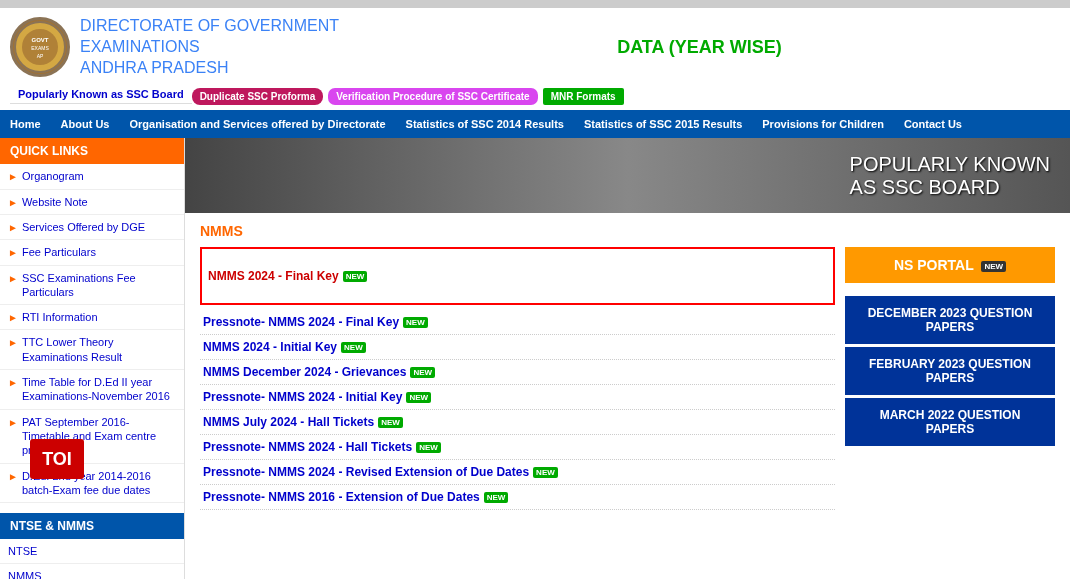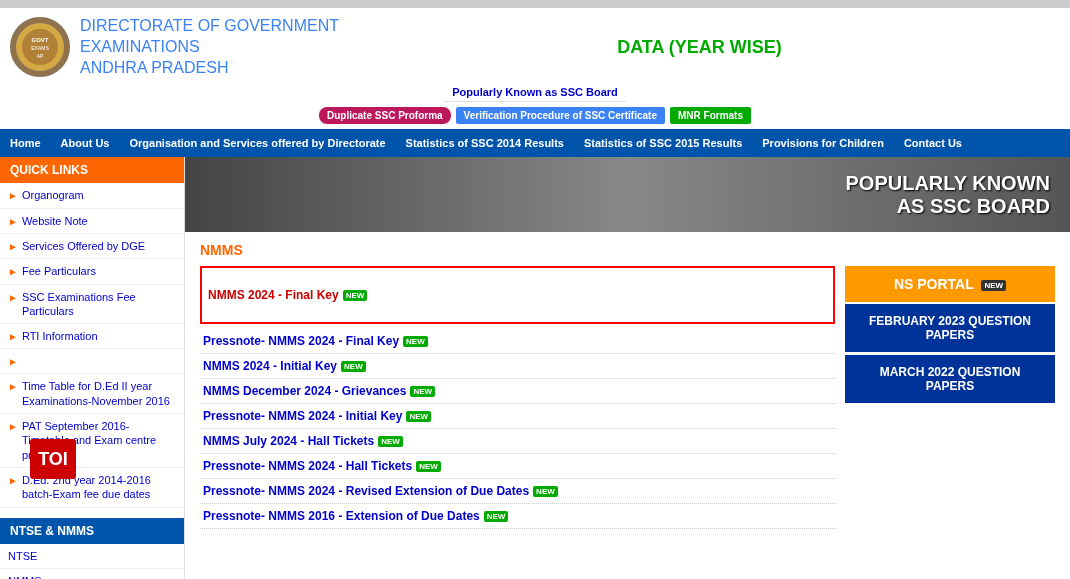--- a/index.html
+++ b/index.html
@@ -161,22 +161,22 @@
       display: flex;
       align-items: center;
       justify-content: flex-end;
       padding-right: 20px;
       position: relative;
     }
 
     .banner-text {
       color: #fff;
       font-size: 20px;
-      font-weight: bold;
-      text-align: right;
+      font-weight: normal;
+      text-align: left;
       text-shadow: 1px 1px 2px #000;
     }
 
     
     .nmms-section {
       padding: 10px 15px;
     }
 
     .nmms-title {
       color: #ff6600;
@@ -237,21 +237,21 @@
       flex-shrink: 0;
     }
 
     .ns-portal-btn {
       background: #ff9900;
       color: #fff;
       font-weight: bold;
       font-size: 14px;
       text-align: center;
       padding: 10px;
-      margin-bottom: 2px;
+      margin-bottom: 13px;
     }
 
     .ns-portal-btn .new-badge { background: #333; }
 
     .question-paper-btn {
       background: #003399;
       color: #fff;
       font-weight: bold;
       font-size: 12px;
       text-align: center;
@@ -262,21 +262,21 @@
 
     
     .toi-badge {
       position: fixed;
       left: 30px;
       bottom: 100px;
       background: #cc0000;
       color: #fff;
       font-size: 18px;
       font-weight: bold;
-      width: 46px;
+      width: 54px;
       height: 40px;
       display: flex;
       align-items: center;
       justify-content: center;
       border-radius: 3px;
       z-index: 100;
     }
 
     
     .popularly-known {
@@ -319,25 +319,25 @@
         <div class="header-title">EXAMINATIONS</div>
         <div class="header-title">ANDHRA PRADESH</div>
       </div>
     </div>
 
     <div class="header-center">
       <div class="ssc-subtitle">DATA (YEAR WISE)</div>
     </div>
   </div>
 
-  <div style="display:flex; align-items:center; padding: 0 10px 5px 10px; background:#fff; justify-content:flex-start;flex-direction:column;">
+  <div style="display:flex; align-items:center; padding: 0 10px 5px 10px; background:#fff; justify-content:flex-start;">
     <div class="popularly-known">Popularly Known as SSC Board</div>
     <div class="btn-links">
       <div class="btn-link orange">Duplicate SSC Proforma</div>
-      <div class="btn-link" style="background:#3b82f6;">Verification Procedure of SSC Certificate</div>
+      <div class="btn-link" style="background:#d946ef;border-radius:7px;">Verification Procedure of SSC Certificate</div>
       <div class="btn-link green">MNR Formats</div>
     </div>
   </div>
 
   <nav class="nav-bar">
     <a>Home</a>
     <a>About Us</a>
     <a>Organisation and Services offered by Directorate</a>
     <a>Statistics of SSC 2014 Results</a>
     <a>Statistics of SSC 2015 Results</a>
@@ -369,20 +369,21 @@
       <div class="sidebar-item">
         <span class="sidebar-arrow">►</span>
         <span>SSC Examinations Fee Particulars</span>
       </div>
       <div class="sidebar-item">
         <span class="sidebar-arrow">►</span>
         <span>RTI Information</span>
       </div>
       <div class="sidebar-item">
         <span class="sidebar-arrow">►</span>
+        <span>TTC Lower Theory Examinations Result</span>
       </div>
       <div class="sidebar-item">
         <span class="sidebar-arrow">►</span>
         <span>Time Table for D.Ed II year Examinations-November 2016</span>
       </div>
       <div class="sidebar-item">
         <span class="sidebar-arrow">►</span>
         <span>PAT September 2016- Timetable and Exam centre press note</span>
       </div>
       <div class="sidebar-item">
@@ -459,20 +460,21 @@
               <span class="link-text">Pressnote- NMMS 2016 - Extension of Due Dates</span>
               <span class="new-badge">NEW</span>
             </div>
           </div>
 
           <div class="right-panel">
             <div class="ns-portal-btn">
               <span>NS PORTAL</span>
               <span class="new-badge">NEW</span>
             </div>
+            <div class="question-paper-btn">DECEMBER 2023 QUESTION PAPERS</div>
             <div class="question-paper-btn">FEBRUARY 2023 QUESTION PAPERS</div>
             <div class="question-paper-btn">MARCH 2022 QUESTION PAPERS</div>
           </div>
         </div>
       </div>
     </div>
   </div>
 </div>
 
 <div class="toi-badge">

